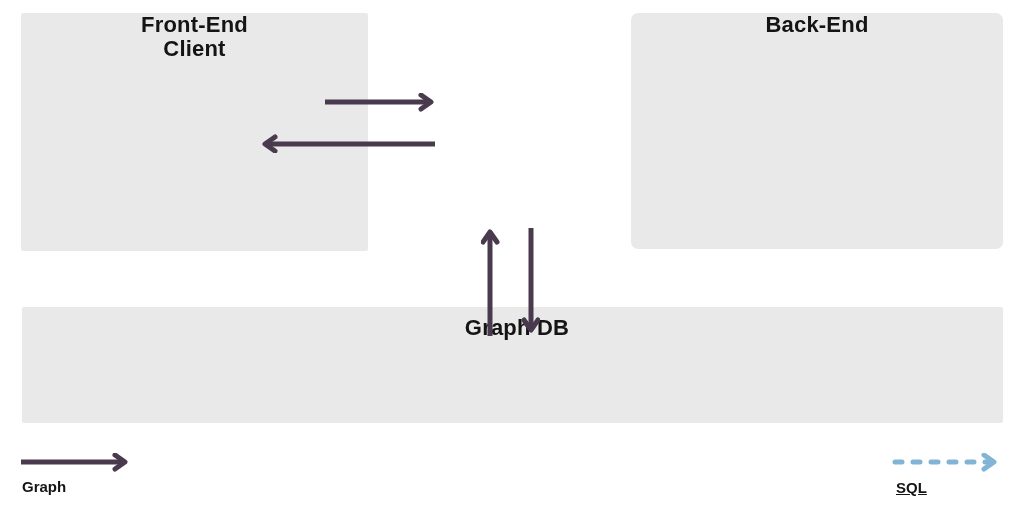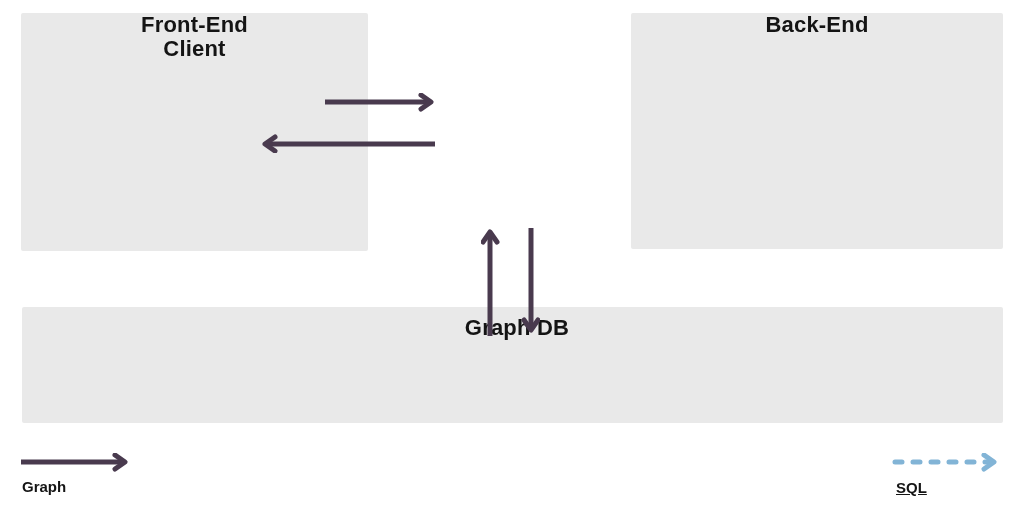--- a/index.html
+++ b/index.html
@@ -32,21 +32,21 @@
     white-space: pre-line;
     letter-spacing: 0.2px;
   }
   .box-front   { left: 21px;  top: 13px;  width: 347px; height: 238px; }
   .box-gateway {
     left: 395px; top: 13px;  width: 227px; height: 231px;
     border: 3px solid var(--gateway-border, #e62d96);
     z-index: 2;
   }
   .box-gateway .node-label { transform: translateY(-8px); }
-  .box-back    { left: 631px; top: 13px;  width: 372px; height: 236px; }
+  .box-back    { left: 631px; top: 13px;  width: 372px; height: 236px; border-radius: 7px; }
   .box-db      { left: 22px;  top: 307px; width: 981px; height: 116px; }
   .box-db .node-label { transform: translateY(9px); margin-left: 9px; }
 
   .overlay {
     position: absolute;
     left: 0; top: 0;
     width: 1024px;
     height: 515px;
     z-index: 3;
     pointer-events: none;

